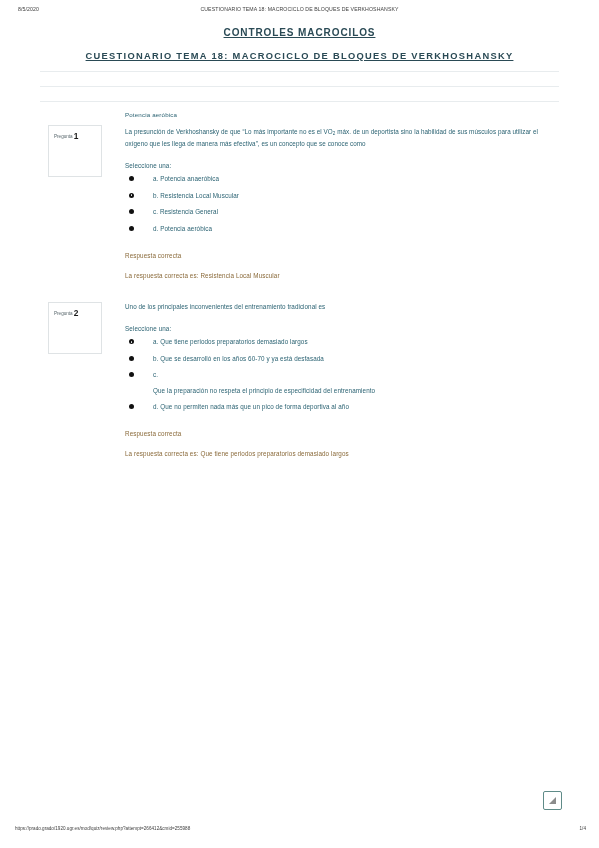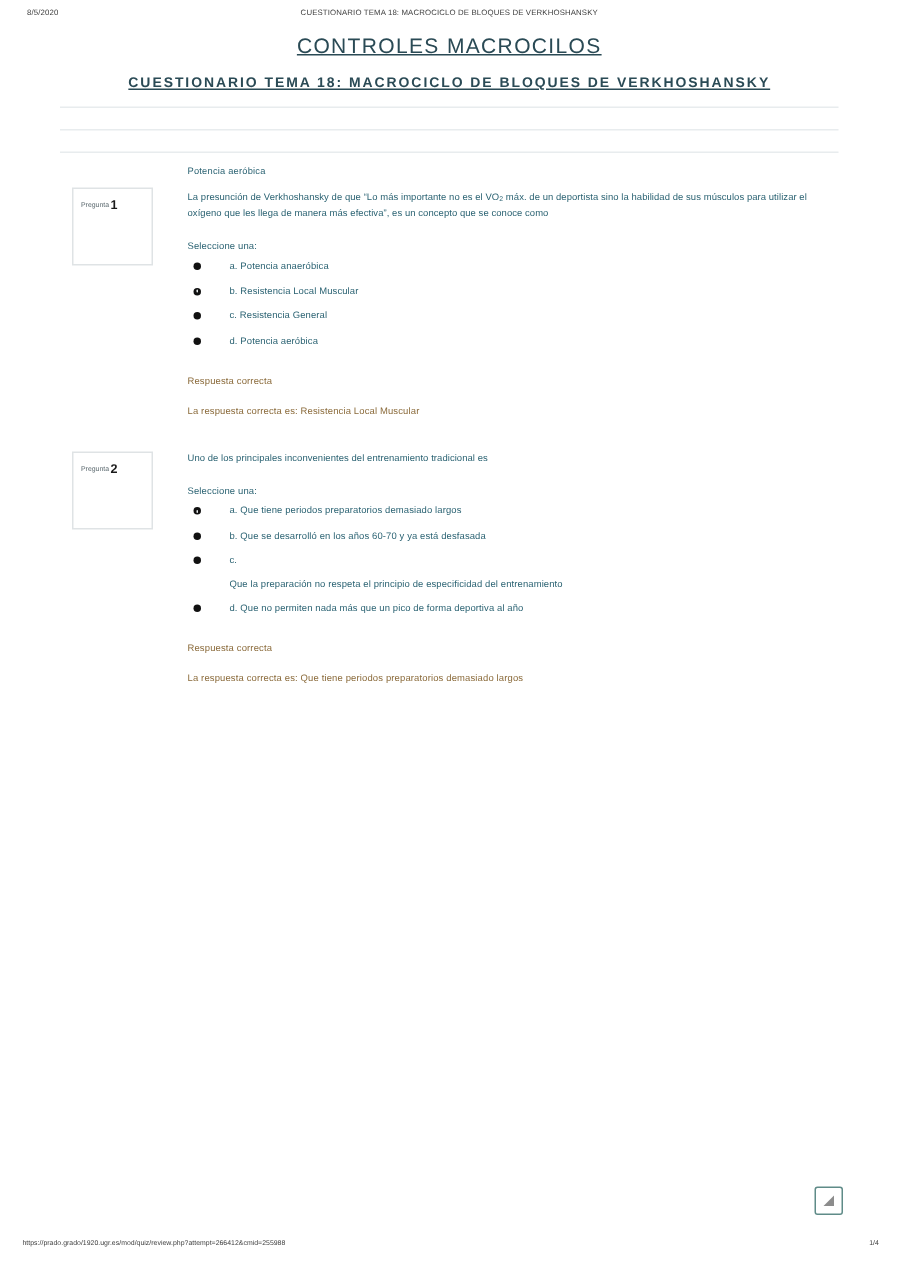--- a/index.html
+++ b/index.html
@@ -48,22 +48,22 @@
     top: 22px;
     left: 0;
     width: 599px;
   }
 
   .title-block {
     text-align: center;
     margin-bottom: 2px;
   }
   .title-main {
-    font-size: 14px;
-    font-weight: normal;
+    font-size: 10px;
+    font-weight: bold;
     letter-spacing: 0.9px;
     color: #2a4a55;
     text-decoration: underline;
     display: inline-block;
     padding-bottom: 1px;
   }
   .title-sub-wrap {
     text-align: center;
     margin-top: 5px;
   }

